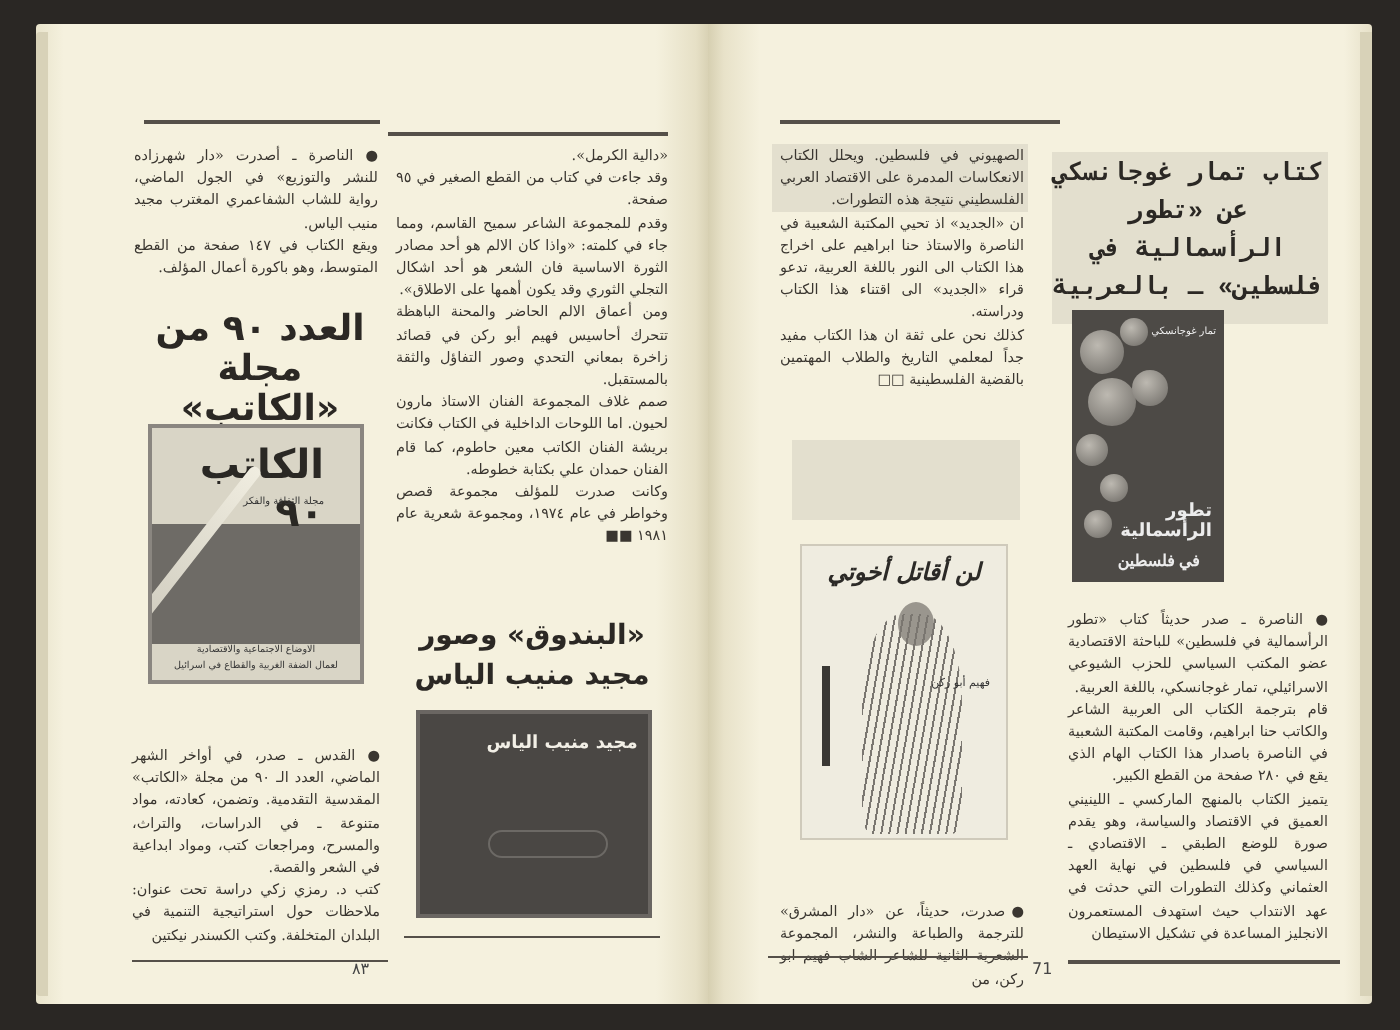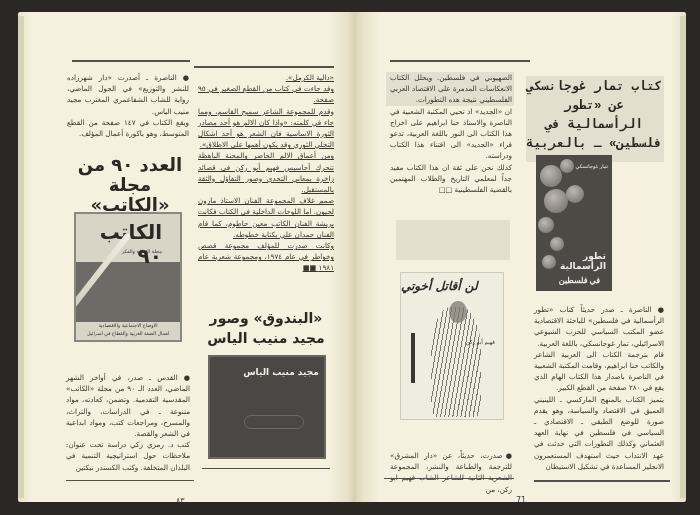--- a/index.html
+++ b/index.html
@@ -20,59 +20,59 @@
 
     .rule { position: absolute; height: 2px; background: #555049; }
     .txt {
       position: absolute; direction: rtl; text-align: justify;
       font-family: "DejaVu Serif", serif; font-size: 7.2px; line-height: 11.2px; color: #3a3630;
     }
     .head {
       position: absolute; direction: rtl; text-align: center;
       font-family: "DejaVu Sans", sans-serif; font-weight: bold; color: #2b2824;
     }
-    .pagenum { position: absolute; font-size: 8px; color: #444; font-family: "DejaVu Sans", sans-serif; margin-top: 16px; }
+    .pagenum { position: absolute; font-size: 8px; color: #444; font-family: "DejaVu Sans", sans-serif; }
 
     .img { position: absolute; overflow: hidden; }
     .cover-kateb { background: #6e6b66; border: 2px solid #8a8680; }
     .cover-kateb .top { position: absolute; left: 0; top: 0; right: 0; height: 48px; background: #d9d5c6; }
     .cover-kateb .title { position: absolute; right: 18px; top: 6px; font-size: 20px; font-weight: bold; color: #2a2824; direction: rtl; }
     .cover-kateb .sub { position: absolute; right: 18px; top: 34px; font-size: 5px; color: #333; direction: rtl; }
     .cover-kateb .pen { position: absolute; left: 50px; top: 20px; width: 6px; height: 120px; background: linear-gradient(#f0ede0,#c9c5b8); transform: rotate(38deg); transform-origin: top; border-radius: 3px; }
     .cover-kateb .bot { position: absolute; left: 0; right: 0; bottom: 0; height: 18px; background: #d9d5c6; font-size: 4.8px; line-height: 8px; text-align: center; color: #333; direction: rtl; }
 
     .cover-bunduq { background: #4a4744; border: 2px solid #6a6662; }
     .cover-bunduq .band { position: absolute; left: 0; right: 0; top: 10px; text-align: center; color: #f2efe6; font-size: 9px; font-weight: bold; direction: rtl; padding-left: 28px; }
     .cover-bunduq .scribble { position: absolute; left: 34px; top: 58px; width: 60px; height: 14px; border: 1px solid #6c6965; border-radius: 7px; }
 
     .cover-tatawwur { background: #4d4a46; }
     .cover-tatawwur .c { position: absolute; border-radius: 50%; background: radial-gradient(circle at 40% 35%, #bdb9b1, #6b6863); }
     .cover-tatawwur .label { position: absolute; right: 4px; top: 8px; font-size: 5px; color: #eee; direction: rtl; }
     .cover-tatawwur .t1 { position: absolute; right: 6px; bottom: 20px; font-size: 9px; color: #ececec; font-weight: bold; direction: rtl; }
     .cover-tatawwur .t2 { position: absolute; right: 12px; bottom: 6px; font-size: 8px; color: #ececec; font-weight: bold; direction: rtl; font-family: Liberation Serif, serif; }
 
     .cover-akhwi { background: #efece0; border: 1px solid #cfcabb; }
-    .cover-akhwi .ttl { position: absolute; left: 0; right: 0; top: 6px; text-align: left; font-size: 12px; font-weight: bold; color: #2c2a27; direction: rtl; font-style: italic; }
+    .cover-akhwi .ttl { position: absolute; left: 0; right: 0; top: 6px; text-align: center; font-size: 12px; font-weight: bold; color: #2c2a27; direction: rtl; font-style: italic; }
     .cover-akhwi .fig { position: absolute; left: 30px; top: 34px; width: 50px; height: 110px; background: repeating-linear-gradient(100deg, #7a7670 0 1px, transparent 1px 4px); border-radius: 40% 40% 10% 10%; }
     .cover-akhwi .head2 { position: absolute; left: 48px; top: 28px; width: 18px; height: 22px; border-radius: 50%; background: #9a968e; }
     .cover-akhwi .sword { position: absolute; left: 10px; top: 60px; width: 4px; height: 50px; background: #3a3834; }
     .cover-akhwi .auth { position: absolute; right: 8px; top: 66px; font-size: 5.5px; color: #333; direction: rtl; }
 
     .gray-bg { position: absolute; background: #e3dfce; }
   </style>
 </head>
 <body>
 
 <div class="spread">
 
   <div class="page left">
     <div class="edge-left"></div>
 
     <div class="rule" style="left:176px; top:54px; width:140px;"></div>
-    <div class="txt" style="left:180px; top:60px; width:136px; height:196px; white-space:pre-line;text-decoration:underline;">«دالية الكرمل».
+    <div class="txt" style="left:180px; top:60px; width:136px; height:196px; white-space:pre-line;">«دالية الكرمل».
 وقد جاءت في كتاب من القطع الصغير في ٩٥ صفحة.
 وقدم للمجموعة الشاعر سميح القاسم، ومما جاء في كلمته: «واذا كان الالم هو أحد مصادر الثورة الاساسية فان الشعر هو أحد اشكال التجلي الثوري وقد يكون أهمها على الاطلاق».
 ومن أعماق الالم الحاضر والمحنة الباهظة تتحرك أحاسيس فهيم أبو ركن في قصائد زاخرة بمعاني التحدي وصور التفاؤل والثقة بالمستقبل.
 صمم غلاف المجموعة الفنان الاستاذ مارون لحيون. اما اللوحات الداخلية في الكتاب فكانت بريشة الفنان الكاتب معين حاطوم، كما قام الفنان حمدان علي بكتابة خطوطه.
 وكانت صدرت للمؤلف مجموعة قصص وخواطر في عام ١٩٧٤، ومجموعة شعرية عام ١٩٨١ ■■</div>
 
     <div class="head" style="left:180px; top:296px; width:136px; font-size:14px; line-height:20px;">«البندوق» وصور مجيد منيب الياس</div>
 
     <div class="img cover-bunduq" style="left:190px; top:343px; width:118px; height:104px;">
       <div class="band">مجيد منيب الياس</div>

